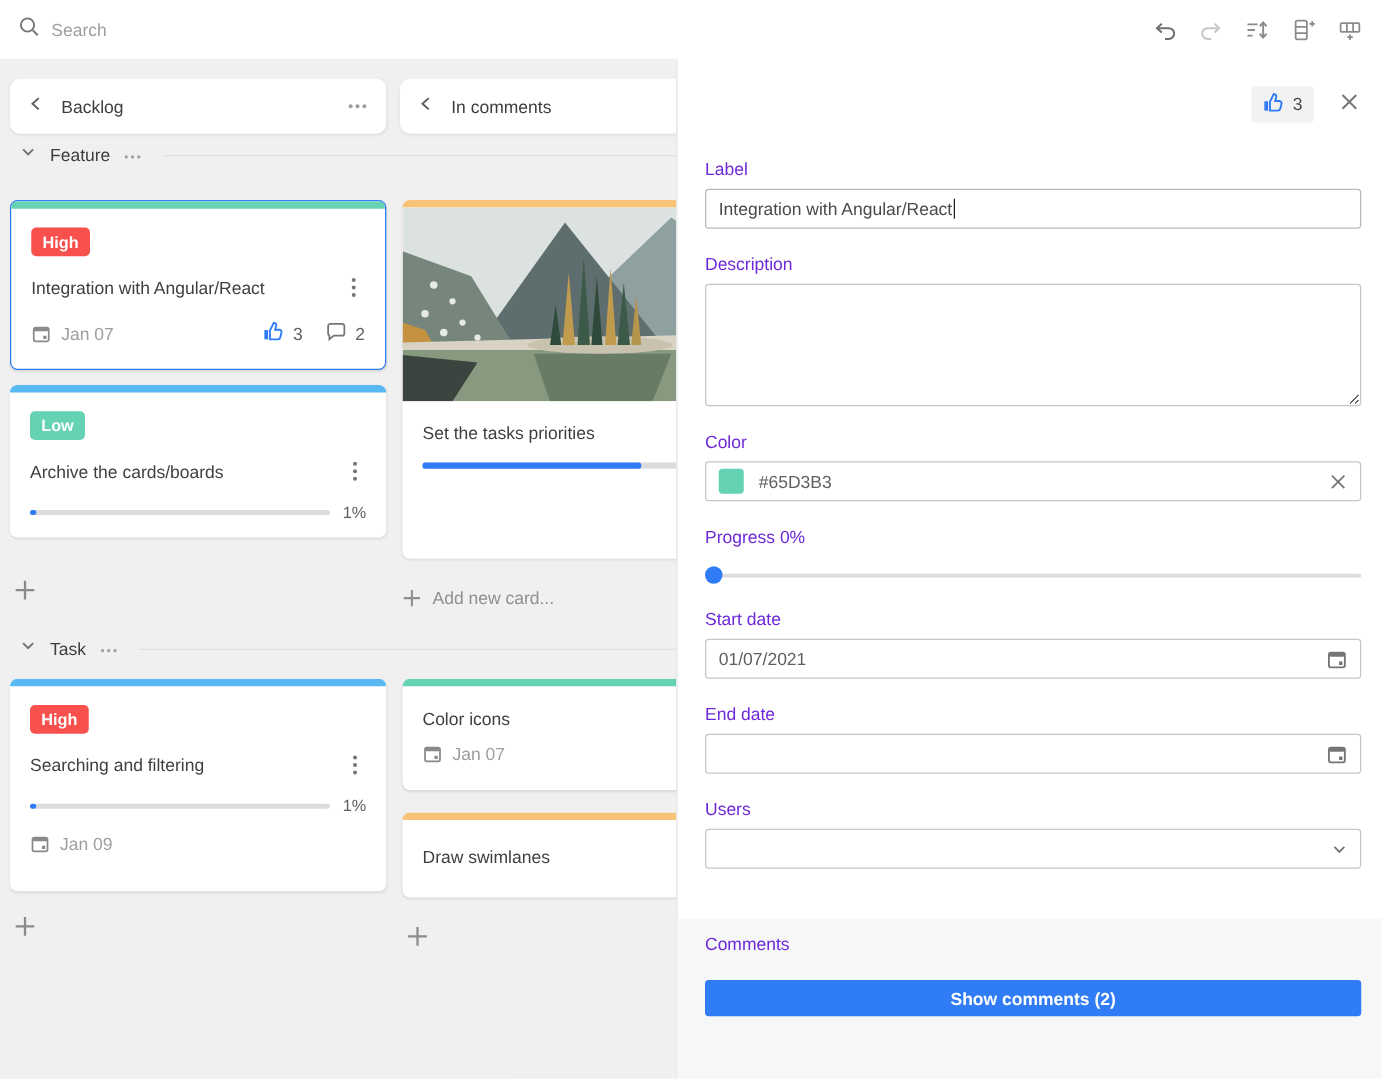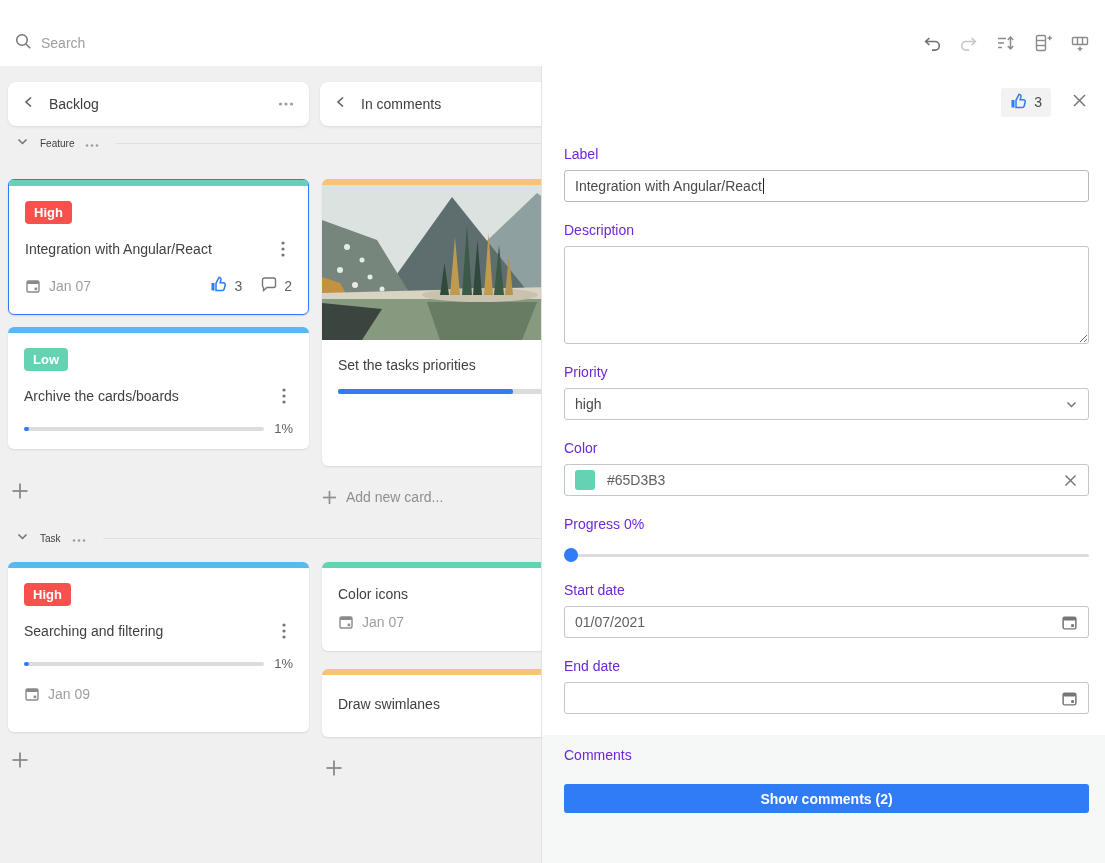--- a/index.html
+++ b/index.html
@@ -1,36 +1,36 @@
 <!DOCTYPE html>
 <html><head>
 <meta charset="utf-8">
 <style>
   * { margin:0; padding:0; box-sizing:border-box; }
   html,body { width:1105px; height:863px; font-family:"Liberation Sans", sans-serif; background:#fff; overflow:hidden; }
   .app { width:1105px; height:863px; display:flex; flex-direction:column; }
 
   
-  .toolbar { height:47px; background:#fff; display:flex; align-items:center; padding:12px 14px; flex:none;margin-top:19px; }
+  .toolbar { height:47px; background:#fff; display:flex; align-items:center; padding:12px 14px; flex:none; }
   .search-box { display:flex; align-items:center; gap:9px; flex:1; }
   .search-box input { border:none; outline:none; font-size:14px; color:#424242; width:300px; font-family:"Liberation Sans", sans-serif; }
   .search-box input::placeholder { color:#9e9e9e; }
   .tb-icons { display:flex; align-items:center; gap:15px; }
   .tb-btn { background:none; border:none; width:22px; height:22px; display:flex; align-items:center; justify-content:center; cursor:pointer; padding:0; }
 
   
   .main { flex:1; display:flex; min-height:0; }
   .board { width:541px; flex:none; background:#f0f0f0; position:relative; overflow:hidden; }
   .editor { width:564px; flex:none; background:#fff; border-left:1px solid #e3e3e3; position:relative; padding:22px 16px 0 22px; }
 
   
   .col-header { position:absolute; height:44px; width:301px; background:#fff; border-radius:8px; box-shadow:0 1px 3px rgba(0,0,0,.09); display:flex; align-items:center; padding:0 14px; gap:13px; }
   .col-header .col-label { font-size:14px; color:#3d3d3d; font-weight:500; flex:1; }
   .swimlane-row { position:absolute; left:16px; right:0; height:24px; display:flex; align-items:center; gap:11px; }
-  .swimlane-row .sw-label { font-size:10px; color:#3d3d3d; }
+  .swimlane-row .sw-label { font-size:14px; color:#3d3d3d; }
   .swimlane-row .sw-line { flex:1; height:1px; background:#e0e0e0; margin-left:6px; }
 
   .card { position:absolute; width:301px; background:#fff; border-radius:6px; box-shadow:0 1px 2px rgba(0,0,0,.10); overflow:hidden; }
   .card.selected { border:1px solid #2F7CF6; }
   .card-bar { height:6px; }
   .bar-teal { background:#65D3B3; } .bar-blue { background:#58B8F2; } .bar-orange { background:#F8C377; }
   .card-body { padding:0 16px; }
   .badge { display:inline-block; margin-top:15px; padding:4px 9px; border-radius:4px; color:#fff; font-size:13px; font-weight:bold; }
   .badge-high { background:#F8504C; } .badge-low { background:#65D3B3; }
   .title-row { display:flex; align-items:center; margin-top:16px; }
@@ -395,31 +395,20 @@
           <span>Integration with Angular/React</span>
             <span class="caret"></span>
         </div>
       </div>
 
       <div class="fgroup">
         <div class="flabel">Description</div>
         <textarea class="control" style=""></textarea>
       </div>
 
-      <div class="fgroup">
-        <div class="flabel">Priority</div>
-        <div class="control">
-          <span class="grow">high</span>
-          <span class="icon-right">
-              <svg width="13" height="13" viewBox="0 0 13 13">
-                <polyline points="2.5,4.5 6.5,8.5 10.5,4.5" fill="none" stroke="#757575" stroke-width="1.5"></polyline>
-              </svg>
-            </span>
-        </div>
-      </div>
 
       <div class="fgroup">
         <div class="flabel">Color</div>
         <div class="control">
           <span class="swatch"></span>
           <span class="grow" style="color:#5f5f5f;">#65D3B3</span>
           <span class="icon-right">
               <svg width="15" height="15" viewBox="0 0 15 15">
                 <line x1="2.5" y1="2.5" x2="12.5" y2="12.5" stroke="#757575" stroke-width="1.4"></line>
                 <line x1="12.5" y1="2.5" x2="2.5" y2="12.5" stroke="#757575" stroke-width="1.4"></line>

